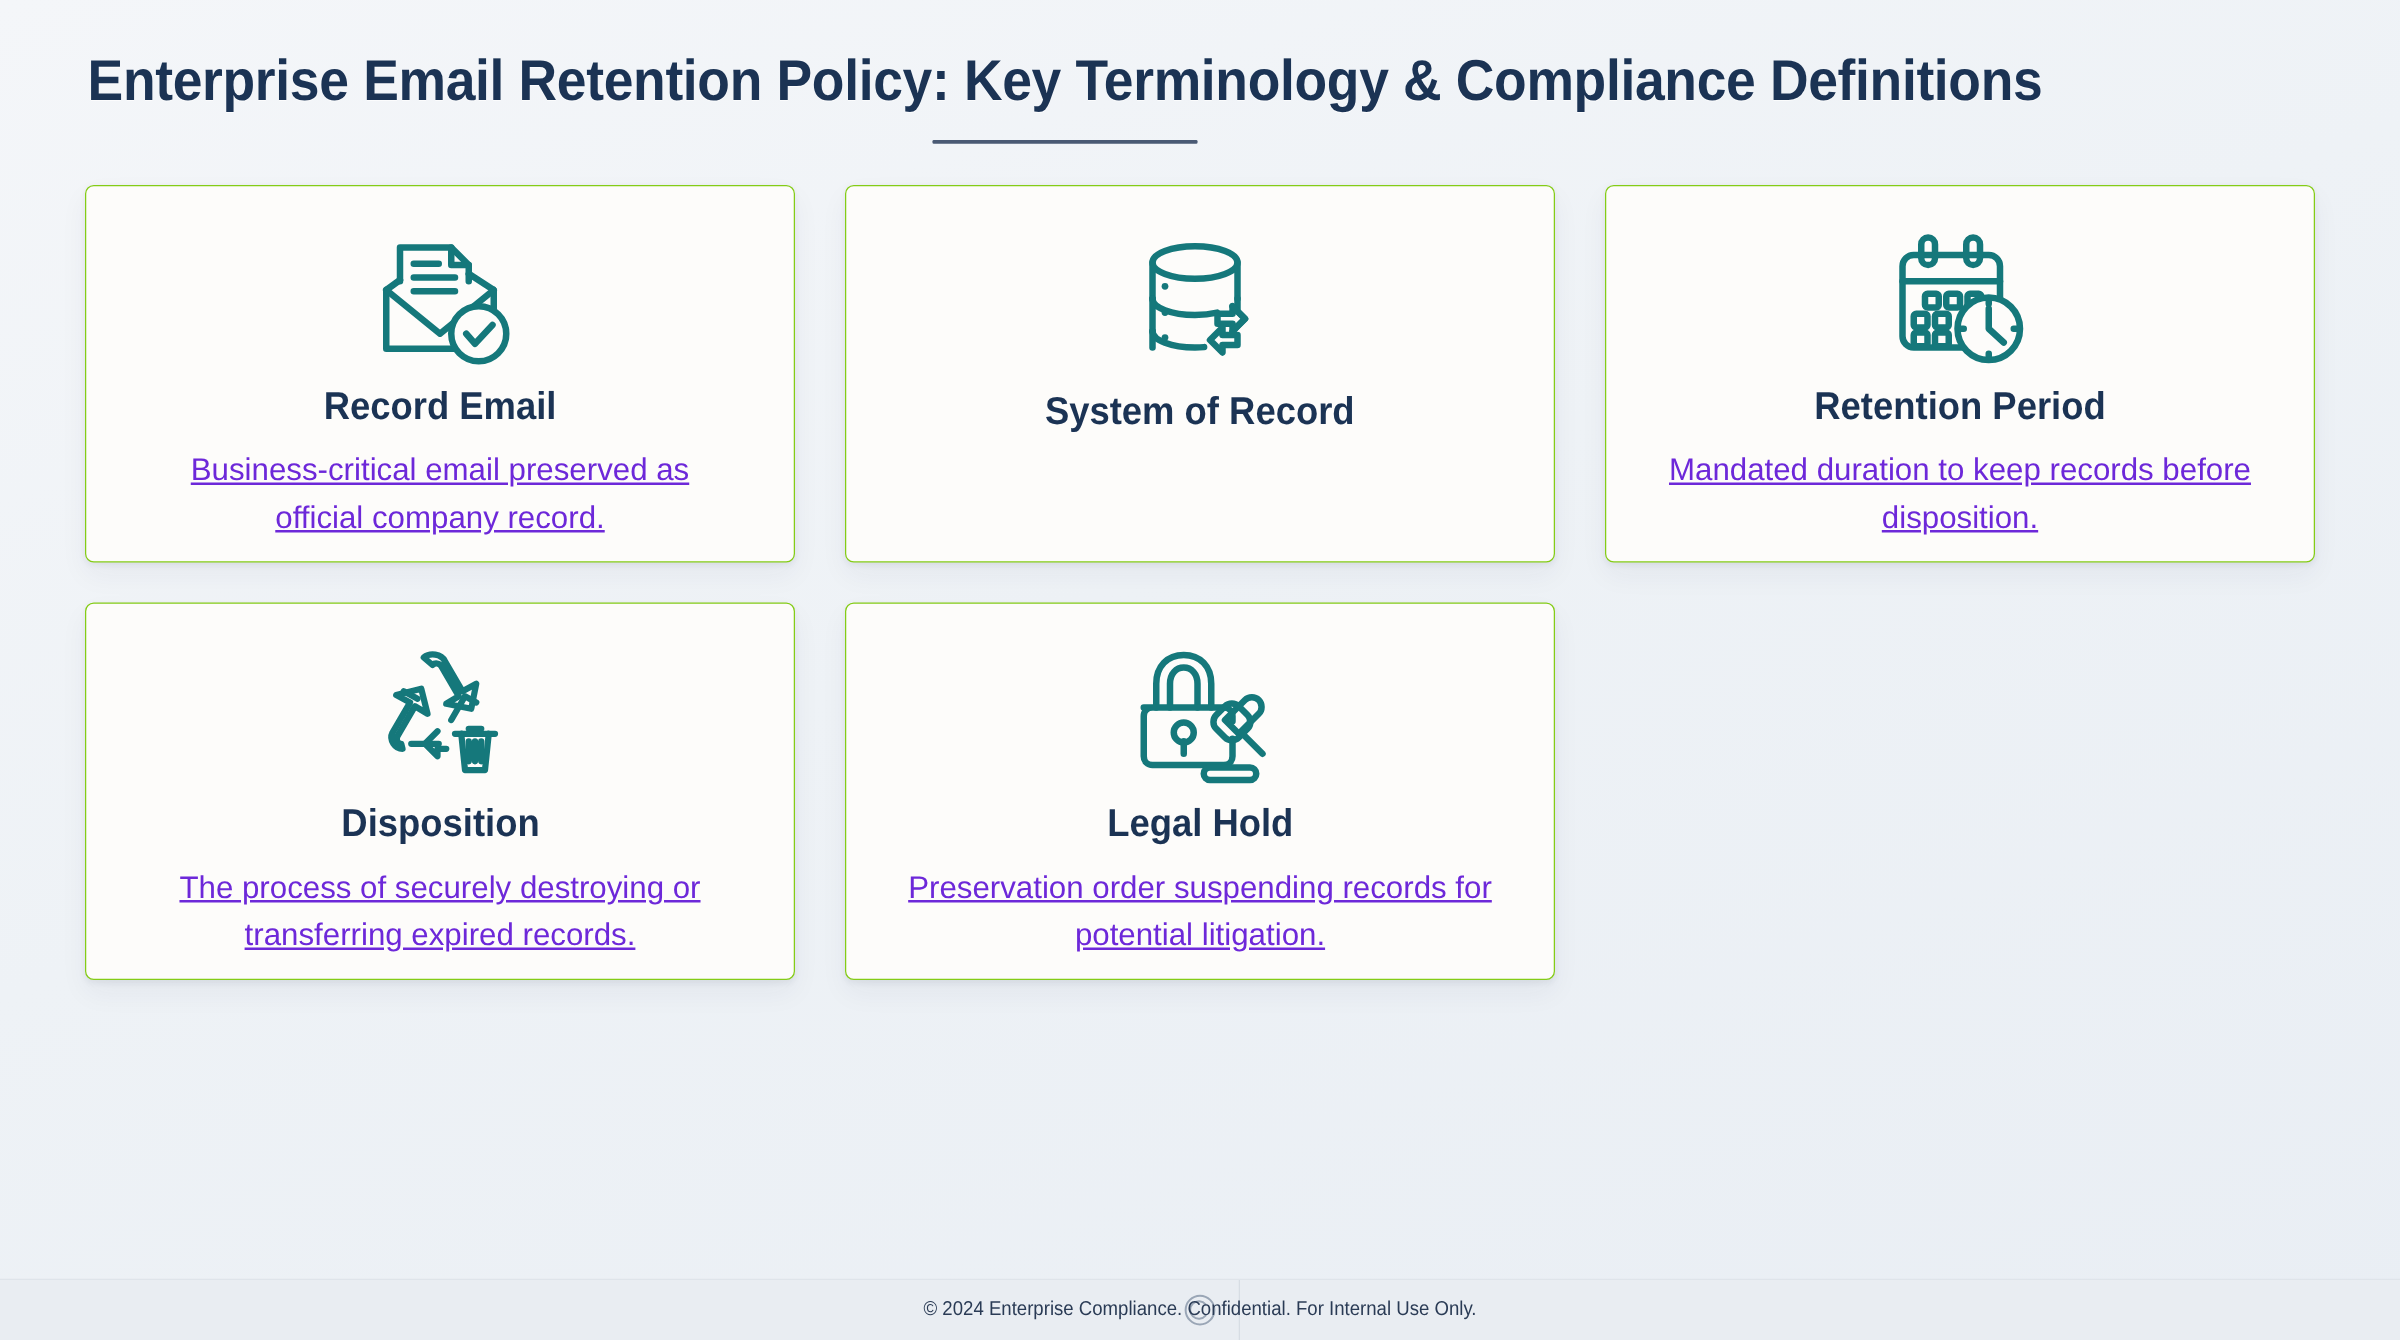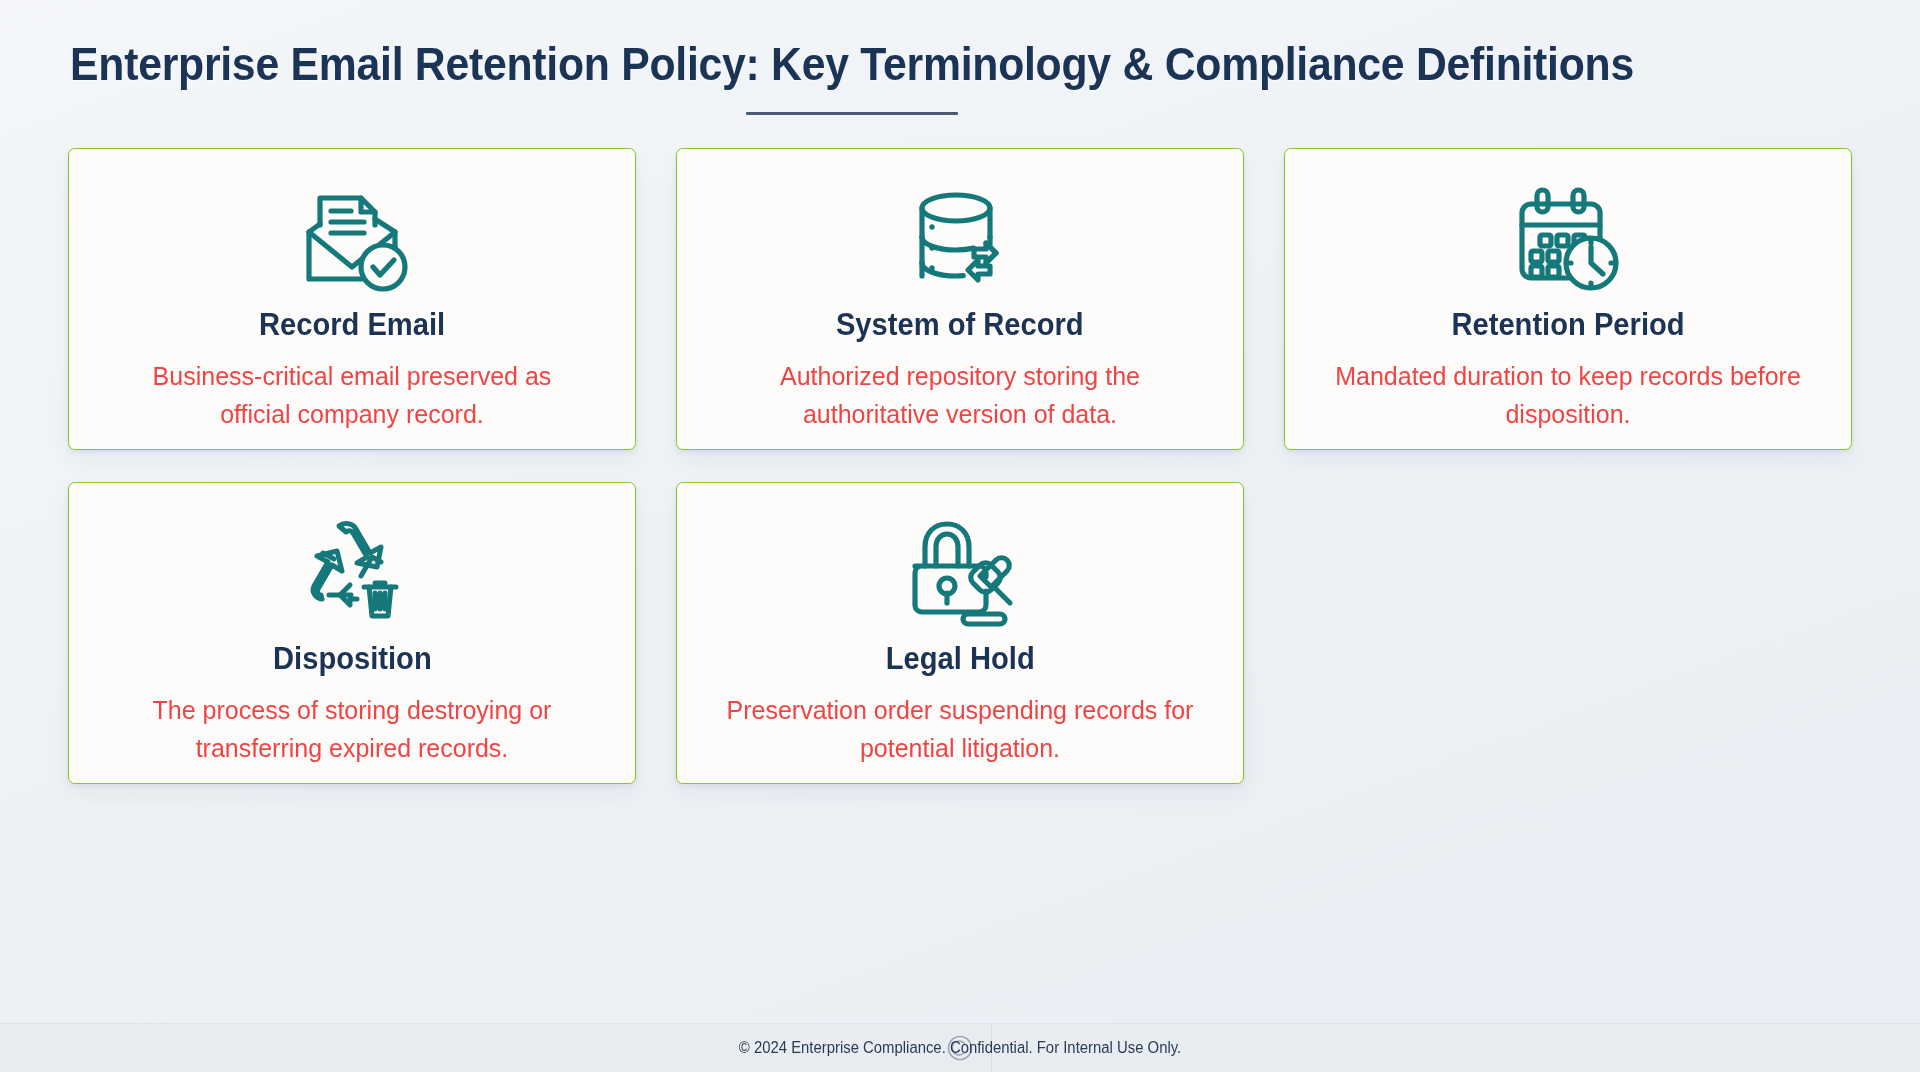--- a/index.html
+++ b/index.html
@@ -42,22 +42,22 @@
   .card-icon{height:122px;display:flex;align-items:center;justify-content:center;}
   .card-icon svg{display:block;}
   .card-title{
     font-size:31px;font-weight:bold;color:#1b3354;
     margin-top:10px;line-height:36px;
     transform:scaleX(0.94);transform-origin:center;
     white-space:nowrap;
   }
   .card-desc{
     margin-top:14px;
-    font-size:25px;line-height:38px;color:#ef4444;
-    text-align:center;max-width:470px;
+    font-size:25px;line-height:38px;color:#6d28d9;
+    text-align:center;max-width:470px;text-decoration:underline;
   }
   
   #footer{
     position:absolute;left:0;bottom:0;width:1920px;height:48px;
     background:#e9edf2;border-top:1px solid #dfe4ea;
     display:flex;align-items:center;justify-content:center;
   }
   #footer-mark{
     width:62px;height:48px;display:flex;align-items:center;justify-content:center;
     border-right:1px solid #d7dde4;
@@ -107,21 +107,20 @@
         <path d="M21 84 L21 97"></path>
         <circle cx="31" cy="48" r="2.7" fill="#15787b" stroke="none"></circle>
         <circle cx="31" cy="69" r="2.7" fill="#15787b" stroke="none"></circle>
         <circle cx="31" cy="89" r="2.7" fill="#15787b" stroke="none"></circle>
         <path d="M85 64 L95 74 L85 84 L85 78 L73 78 L73 70 L85 70 Z"></path>
         <path d="M85 64 L95 74 L85 84" fill="none"></path>
         <path d="M77 81 L67 91 L77 101 L77 95 L89 95 L89 87 L77 87 Z"></path>
       </svg>
     </div>
     <div class="card-title">System of Record</div>
-    <div class="card-desc">Authorized repository storing the authoritative version of data.</div>
   </div>
 
   <div class="card">
     <div class="card-icon">
       <svg width="118" height="118" viewBox="0 0 118 118" fill="none" stroke="#15787b" stroke-width="5.2" stroke-linecap="round" stroke-linejoin="round">
         <rect x="13" y="25" width="78" height="74" rx="9"></rect>
         <path d="M13 46 L91 46"></path>
         <rect x="28" y="11" width="11" height="22" rx="5.5"></rect>
         <rect x="64" y="11" width="11" height="22" rx="5.5"></rect>
         <rect x="31" y="56" width="11" height="11" rx="2"></rect>
@@ -149,21 +148,21 @@
         <path d="M68 63 L79 44 L88 49"></path>
         <path d="M57 72 L47 82 L57 92 L57 86 L64 86"></path>
         <path d="M36 82 L58 82"></path>
         <path d="M71 74 L103 74"></path>
         <path d="M76 74 L79 103 L95 103 L98 74"></path>
         <path d="M82 70 L92 70"></path>
         <path d="M82 80 L82 96 M87 80 L87 96 M92 80 L92 96"></path>
       </svg>
     </div>
     <div class="card-title">Disposition</div>
-    <div class="card-desc">The process of storing destroying or transferring expired records.</div>
+    <div class="card-desc">The process of securely destroying or transferring expired records.</div>
   </div>
 
   <div class="card">
     <div class="card-icon">
       <svg width="118" height="118" viewBox="0 0 118 118" fill="none" stroke="#15787b" stroke-width="5.2" stroke-linecap="round" stroke-linejoin="round">
         <path d="M24 53 L24 34 C24 20 33 11 46 11 C59 11 68 20 68 34 L68 53"></path>
         <path d="M35 53 L35 34 C35 26 40 21 46 21 C52 21 57 26 57 34 L57 53"></path>
         <path d="M14 53 L78 53 C82 53 85 56 85 60 L85 64 M85 78 L85 92 C85 96 82 99 78 99 L21 99 C17 99 14 96 14 92 L14 60 C14 56 17 53 21 53"></path>
         <circle cx="46" cy="73" r="8"></circle>
         <path d="M46 80 L46 90"></path>

